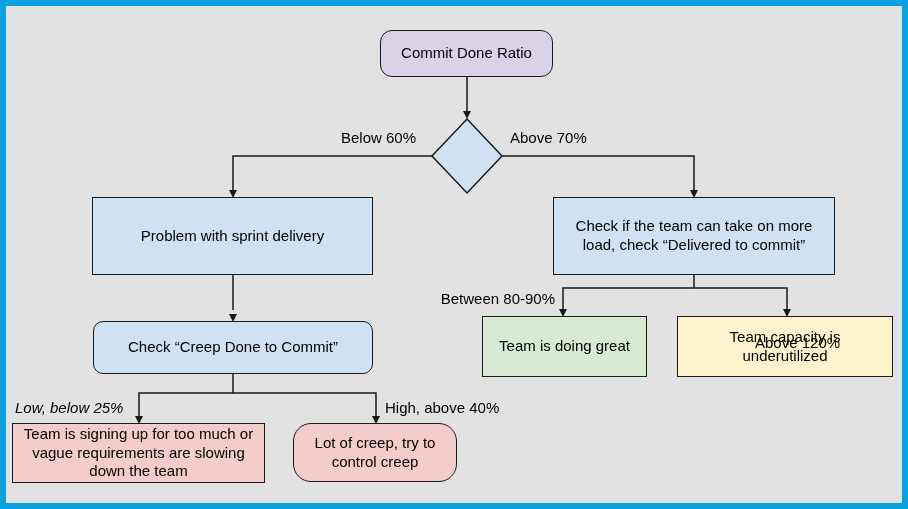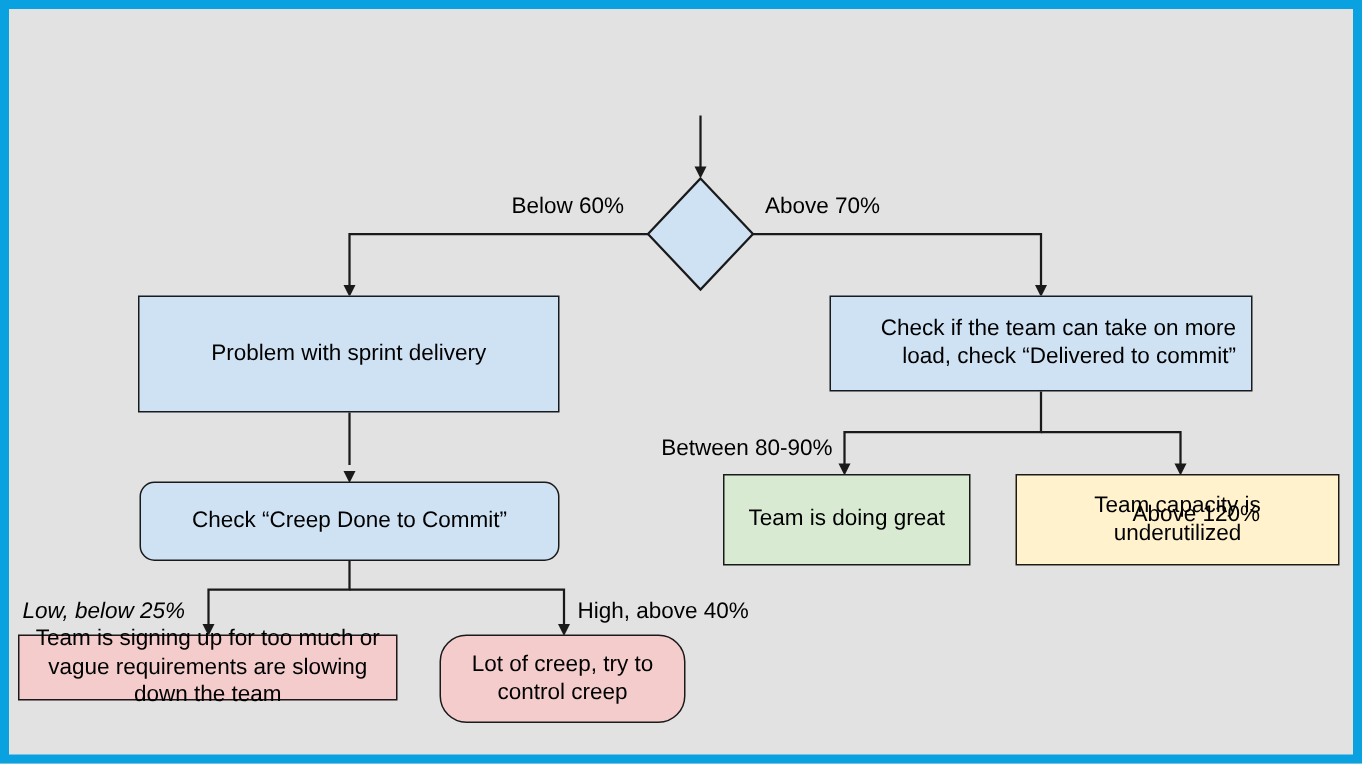--- a/index.html
+++ b/index.html
@@ -22,23 +22,23 @@
     display: flex; align-items: center; justify-content: center;
     text-align: center;
     border: 1.5px solid #1a1a1a;
     color: #000;
     font-size: 15px;
     line-height: 1.25;
   }
   
   .n-start        { left: 374px; top:  24px; width: 173px; height: 47px; background: #d9d2e9; border-radius: 12px; }
   .n-problem      { left:  86px; top: 191px; width: 281px; height: 78px; background: #cfe2f3; }
-  .n-checkload    { left: 547px; top: 191px; width: 282px; height: 64px; background: #cfe2f3; padding: 0 10px; text-align: right; }
+  .n-checkload    { left: 547px; top: 191px; width: 282px; height: 78px; background: #cfe2f3; padding: 0 10px; }
   .n-checkcreep   { left:  87px; top: 315px; width: 280px; height: 53px; background: #cfe2f3; border-radius: 10px; }
-  .n-toomuch      { left:   6px; top: 417px; width: 253px; height: 44px; background: #f4cccc; padding: 0 6px; }
+  .n-toomuch      { left:   6px; top: 417px; width: 253px; height: 60px; background: #f4cccc; padding: 0 6px; }
   .n-lotcreep     { left: 287px; top: 417px; width: 164px; height: 59px; background: #f4cccc; padding: 0 8px; border-radius: 18px; }
   .n-great        { left: 476px; top: 310px; width: 165px; height: 61px; background: #d9ead3; }
   .n-underutil    { left: 671px; top: 310px; width: 216px; height: 61px; background: #fff2cc; text-align: center; }
   .n-underutil span { display: inline-block; max-width: 170px; }
   .edge-label {
     position: absolute;
     font-size: 15px; color: #000;
     white-space: nowrap;
     line-height: 17px;
   }
@@ -78,20 +78,23 @@
       <polygon points="229,314 237,314 233,322"></polygon>
       <polygon points="135,416 143,416 139,424"></polygon>
       <polygon points="372,416 380,416 376,424"></polygon>
       <polygon points="559,309 567,309 563,317"></polygon>
       <polygon points="783,309 791,309 787,317"></polygon>
     </g>
 
     <polygon points="467,119 502,156 467,193 432,156" fill="#cfe2f3" stroke="#1a1a1a" stroke-width="1.5"></polygon>
   </svg>
 
+  <div class="node n-start">
+    <span>Commit Done Ratio</span>
+  </div>
 
   <div class="node n-problem">
     <span>Problem with sprint delivery</span>
   </div>
 
   <div class="node n-checkload">
     <span>Check if the team can take on more load, check “Delivered to commit”</span>
   </div>
 
   <div class="node n-checkcreep">

